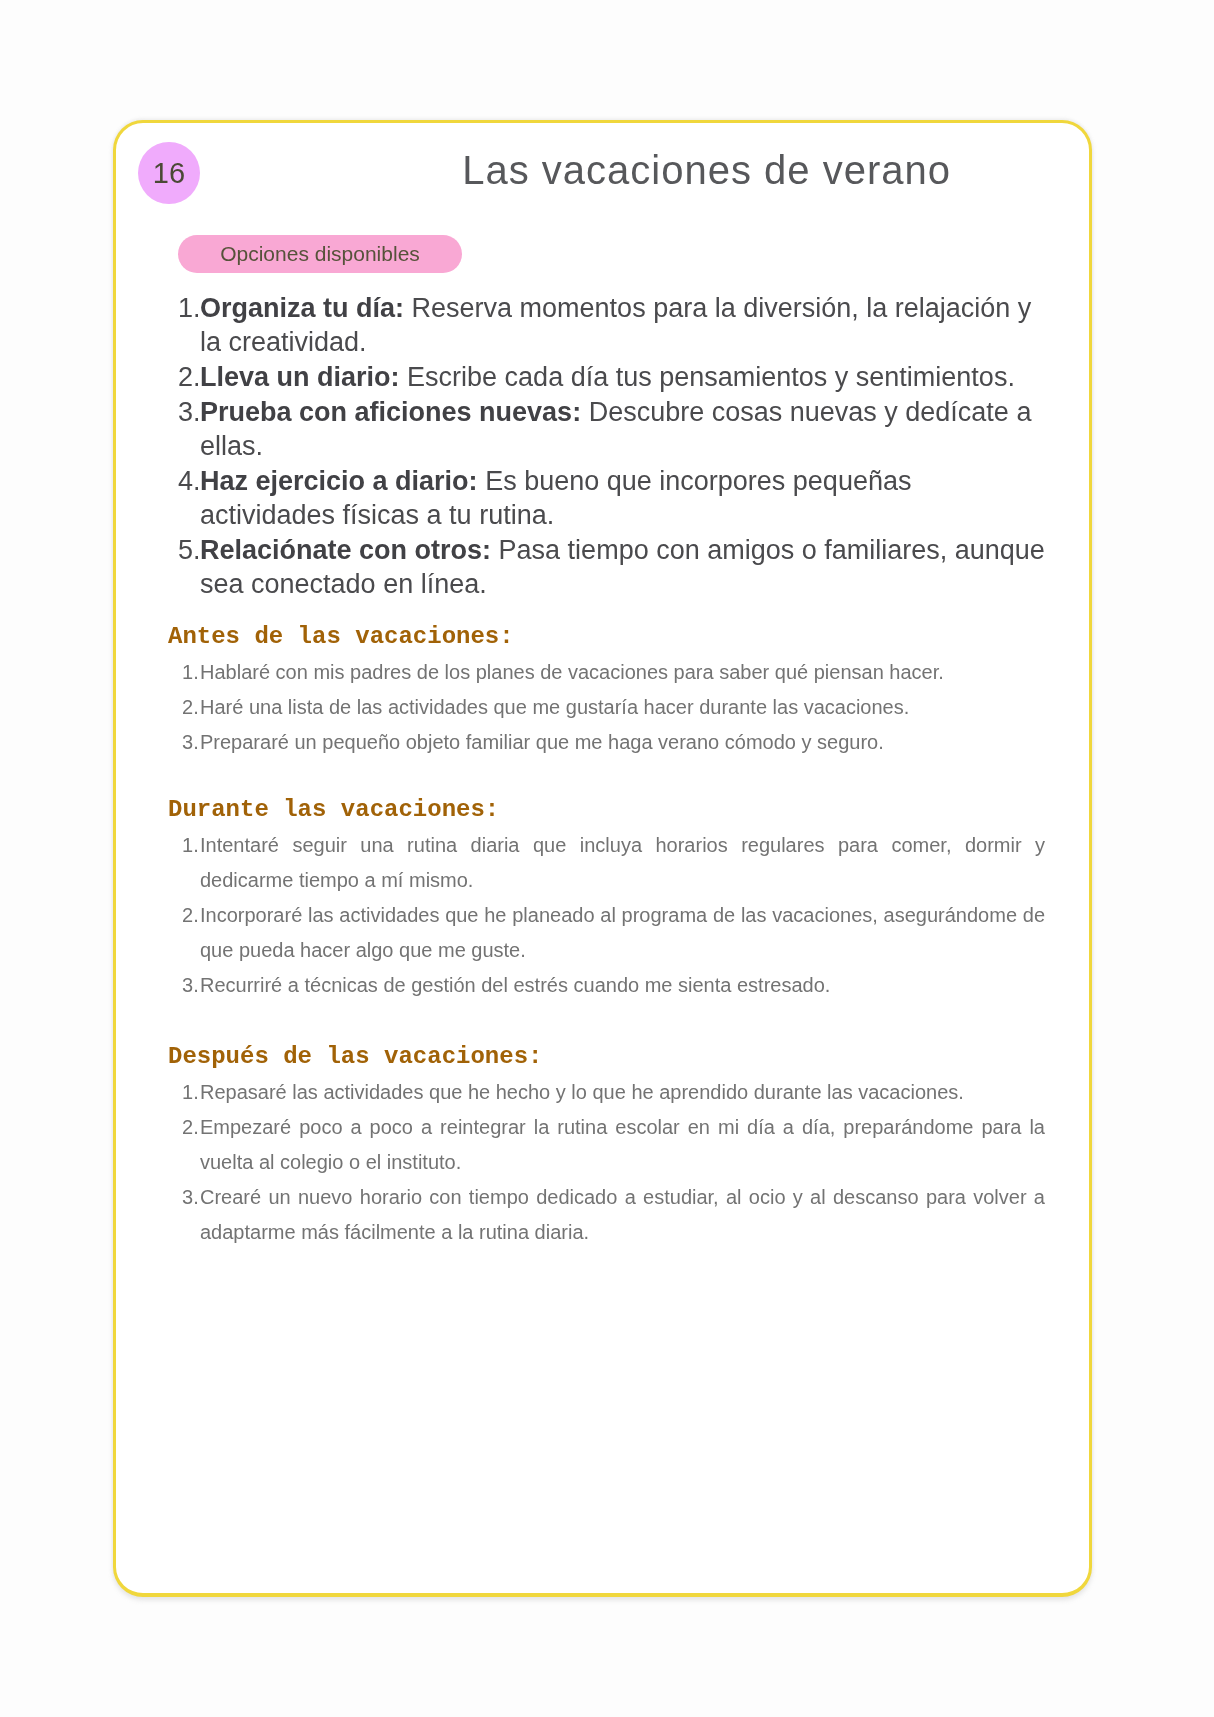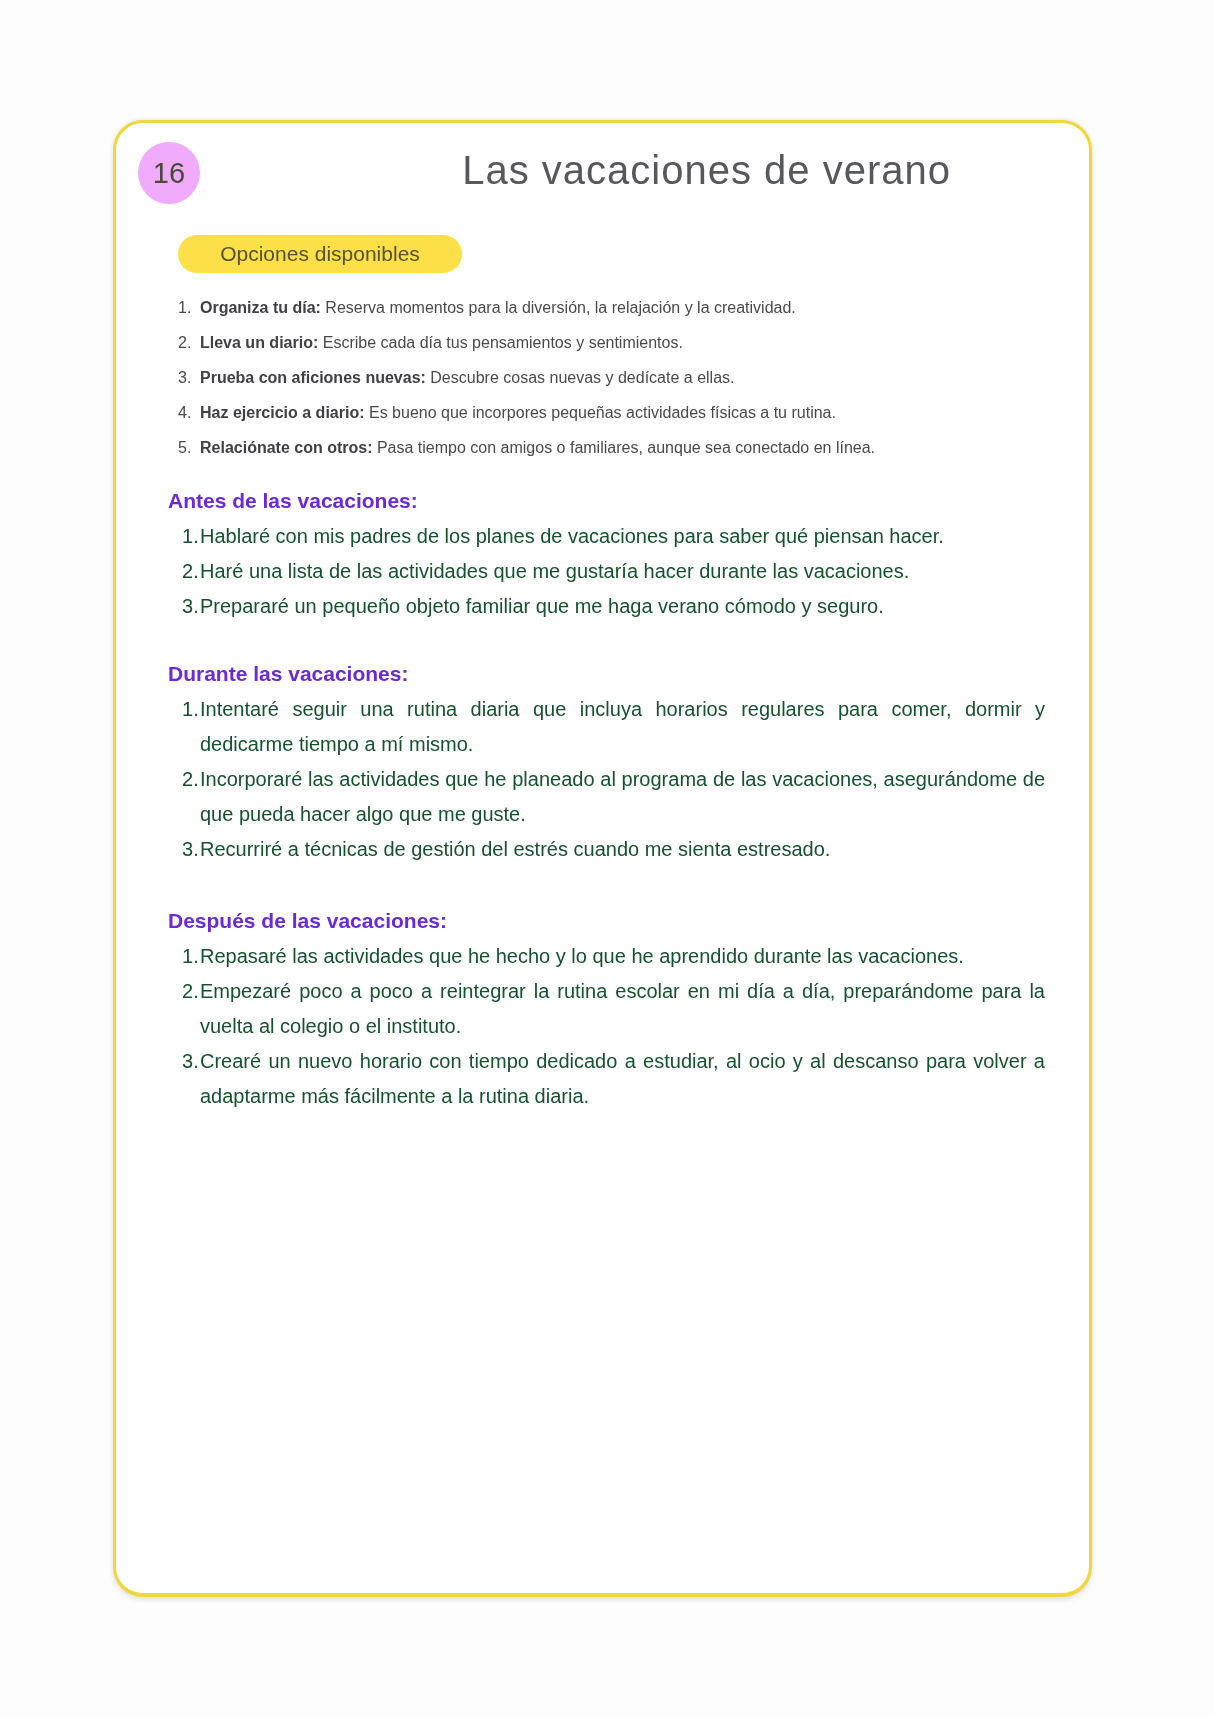--- a/index.html
+++ b/index.html
@@ -64,72 +64,73 @@
     letter-spacing: 1px;
     color: #57585B;
     white-space: nowrap;
   }
   .pill {
     margin-left: 10px;
     width: 284px;
     height: 38px;
     box-sizing: border-box;
     border-radius: 19px;
-    background: #fde047;
+    background: #f9a8d4;
     display: flex;
     align-items: center;
     justify-content: center;
     font-size: 21px;
     font-weight: 500;
     color: #56523A;
   }
   .pill.opciones   { margin-top: 37px; }
   .pill.calendario { margin-top: 214px; }
 
   ol.options {
     margin: 18px 0 0 0;
     padding: 0 0 0 10px;
     list-style: none;
     counter-reset: n;
-    font-size: 16px;
+    font-size: 27px;
     line-height: 34px;
     color: #4A4A4D;
   }
   ol.options li {
     counter-increment: n;
     position: relative;
     padding-left: 22px;
     margin-bottom: 1px;
   }
   ol.options li::before {
     content: counter(n) ".";
     position: absolute;
     left: 0;
     color: #4A4A4D;
   }
   ol.options b { font-weight: 700; color: #414145; }
 
   .subhead {
     margin: 36px 0 0 0;
-    font-size: 21px;
+    font-size: 24px;
     line-height: 28px;
     font-weight: 700;
-    color: #6d28d9;
+    color: #a16207;
+    font-family: Liberation Mono, monospace;
   }
   .subhead.first   { margin-top: 22px; }
   .subhead.despues { margin-top: 40px; }
 
   ol.cal {
     margin: 4px 0 0 0;
     padding: 0 0 0 14px;
     list-style: none;
     counter-reset: n;
     font-size: 20px;
     line-height: 35px;
-    color: #14532d;
+    color: #737373;
     text-align: justify;
   }
   ol.cal li {
     counter-increment: n;
     position: relative;
     padding-left: 18px;
   }
   ol.cal li::before {
     content: counter(n) ".";
     position: absolute;

